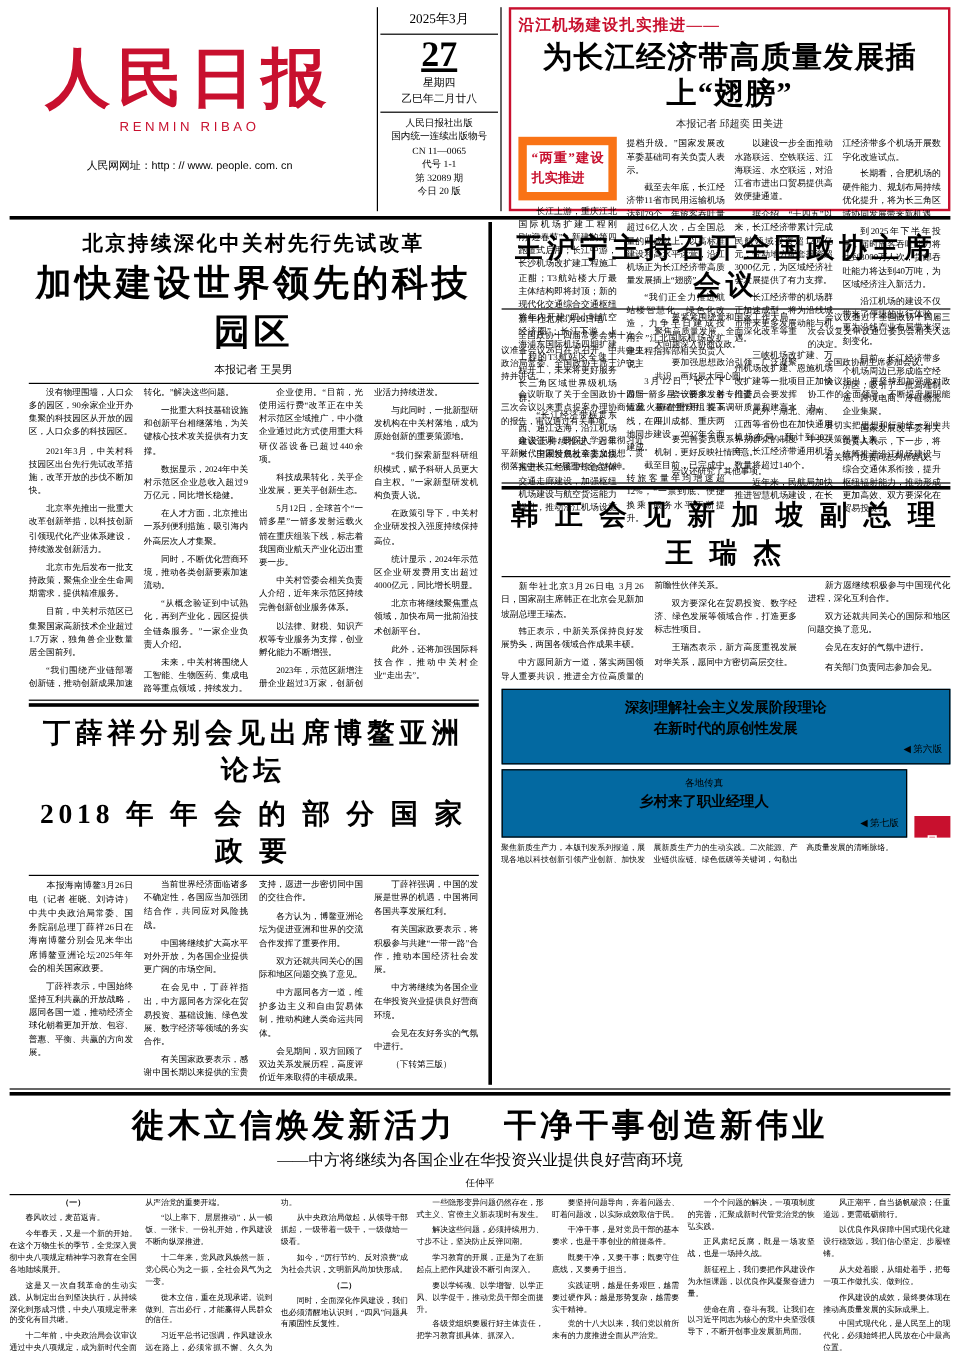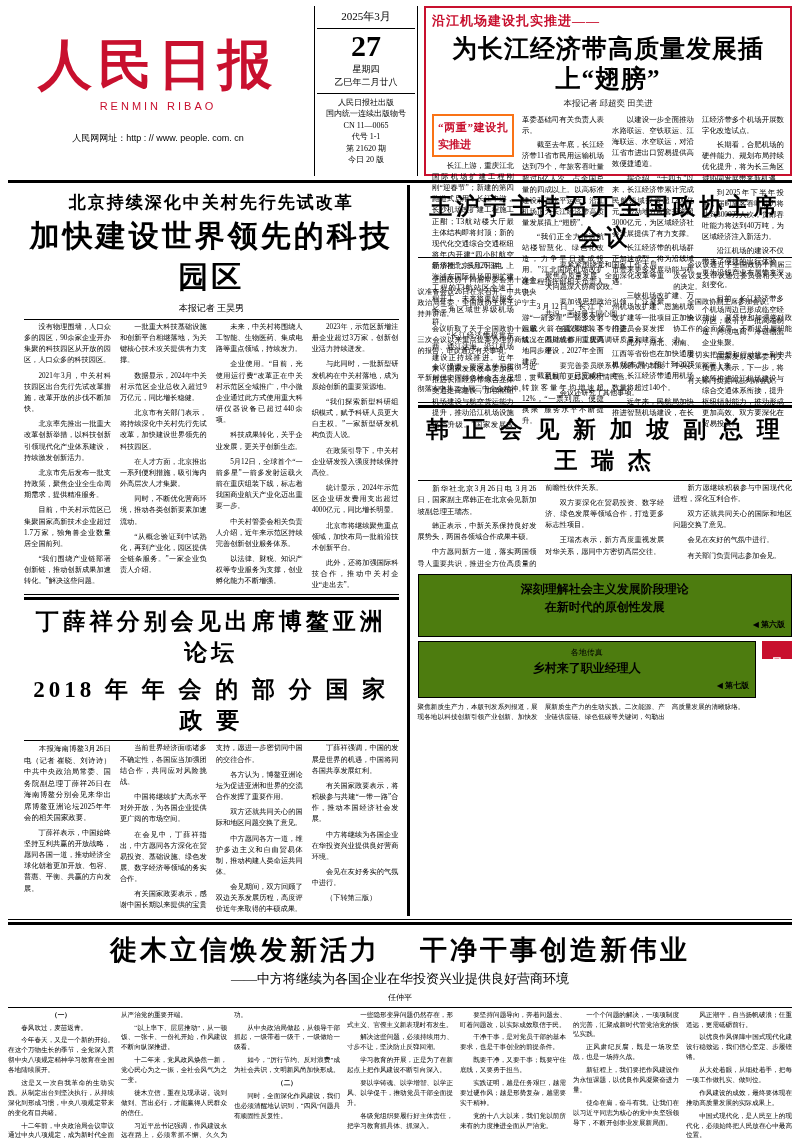--- a/index.html
+++ b/index.html
@@ -8,35 +8,35 @@
 
   
   .masthead{display:flex;align-items:stretch;height:170px;border-bottom:0;}
   .mast-logo{width:300px;display:flex;flex-direction:column;justify-content:center;align-items:center;}
   .logo-cn{font-family:"Liberation Serif",serif;font-weight:bold;font-size:54px;letter-spacing:6px;color:#c8102e;line-height:1.05;white-space:nowrap;}
   .logo-en{font-size:11px;letter-spacing:3px;color:#c8102e;margin-top:6px;font-family:"Liberation Sans",sans-serif;}
   .logo-url{font-size:9px;margin-top:20px;color:#000;font-family:"Liberation Sans",sans-serif;}
 
   .mast-date{width:98px;border-left:1px solid #000;border-right:1px solid #000;margin:0 6px;text-align:center;font-size:9px;line-height:1.5;padding:2px 2px;}
   .mast-date .ym{font-size:11px;border-bottom:1px solid #000;padding-bottom:3px;margin-bottom:2px;}
-  .mast-date .day{font-size:30px;font-weight:bold;line-height:1;margin:2px 0;}
+  .mast-date .day{font-size:30px;font-weight:bold;line-height:1;margin:2px 0;text-decoration:underline;}
   .mast-date .wk{font-size:9px;}
   .mast-date .lunar{font-size:9px;border-bottom:1px solid #000;padding-bottom:3px;margin-bottom:3px;}
   .mast-date .sm{font-size:8px;line-height:1.45;}
 
   .mast-head-right{flex:1;display:flex;flex-direction:column;}
 
   
   .redbox{border:2px solid #c8102e;padding:4px 6px;box-sizing:border-box;height:100%;}
   .rb-shoulder{font-size:13px;font-weight:bold;color:#c8102e;letter-spacing:1px;}
   .rb-title{font-size:25px;font-weight:bold;letter-spacing:1px;line-height:1.2;margin:4px 0 4px;text-align:center;}
   .rb-byline{font-size:8.5px;text-align:center;color:#222;margin-bottom:4px;}
   .rb-body{column-count:4;column-gap:8px;font-size:7.4px;line-height:1.5;text-align:justify;}
   .rb-body p{margin:0 0 3px;text-indent:2em;}
-  .rb-tag{display:inline-block;border:2px solid #f97316;color:#c8102e;font-weight:bold;font-size:11px;padding:3px 4px;margin-bottom:3px;}
+  .rb-tag{display:inline-block;border:7px solid #f97316;color:#c8102e;font-weight:bold;font-size:11px;padding:3px 4px;margin-bottom:3px;}
 
   
   .rule-thick{border-top:3px solid #000;margin:4px 0 2px;}
   .rule-thin{border-top:1px solid #000;margin:2px 0;}
   .rule-dbl{border-top:1px solid #000;border-bottom:3px solid #000;height:2px;margin:3px 0;}
 
   
   .cols{display:flex;gap:8px;margin-left:16px;}
   .col-left{width:388px;}
   .col-right{width:388px;border-left:3px solid #000000;padding-left:8px;}
@@ -48,23 +48,23 @@
   .body4{column-count:4;column-gap:9px;font-size:7.2px;line-height:1.55;text-align:justify;}
   .body4 p{margin:0 0 4px;text-indent:2em;}
   .body3{column-count:3;column-gap:9px;font-size:7.2px;line-height:1.55;text-align:justify;}
   .body3 p{margin:0 0 4px;text-indent:2em;}
 
   .sec-title-lg{font-size:23px;font-weight:bold;text-align:center;letter-spacing:4px;margin:6px 0 4px;}
   .lead-in{font-size:7.4px;}
 
   
   .promo{border:1px solid #000;padding:5px 6px;margin-top:4px;font-size:12px;font-weight:bold;line-height:1.5;}
-  .promo .pg{font-size:8px;font-weight:bold;text-align:right;display:block;margin-top:3px;}
-  .promo-shade{background:#4d7c0f;}
-  .promo-row{display:flex;gap:6px;align-items:flex-start;}
+  .promo .pg{font-size:8px;font-weight:normal;text-align:right;display:block;margin-top:3px;}
+  .promo-shade{background:#0369a1;}
+  .promo-row{display:flex;gap:6px;align-items:flex-end;}
 
   .guide{width:26px;background:#c8102e;color:#fff;font-size:12px;font-weight:bold;writing-mode:vertical-rl;text-align:center;padding:6px 2px;letter-spacing:3px;display:flex;align-items:center;justify-content:center;}
 
   
   .feature-title{font-size:27px;font-weight:bold;text-align:center;letter-spacing:3px;margin:4px 0 2px;}
   .feature-sub{font-size:13px;text-align:center;margin-bottom:4px;}
   .feature-by{font-size:8px;text-align:center;margin-bottom:4px;}
 
   .body7{column-count:7;column-gap:7px;font-size:6.6px;line-height:1.5;text-align:justify;}
   .body7 p{margin:0 0 3px;text-indent:2em;}
@@ -84,21 +84,21 @@
 
     <div class="mast-date">
       <div class="ym">2025年3月</div>
       <div class="day">27</div>
       <div class="wk">星期四</div>
       <div class="lunar">乙巳年二月廿八</div>
       <div class="sm">人民日报社出版</div>
       <div class="sm">国内统一连续出版物号</div>
       <div class="sm">CN 11—0065</div>
       <div class="sm">代号 1-1</div>
-      <div class="sm">第 21620 期</div>
+      <div class="sm">第 32089 期</div>
       <div class="sm">今日 20 版</div>
     </div>
 
     <div class="mast-head-right">
       <div class="redbox">
         <div class="rb-shoulder">沿江机场建设扎实推进——</div>
         <div class="rb-title">为长江经济带高质量发展插上“翅膀”</div>
         <div class="rb-byline">本报记者  邱超奕  田美进</div>
         <div class="rb-body">
           <span class="rb-tag">“两重”建设扎实推进</span>
@@ -136,21 +136,20 @@
         <div class="rule-thin"></div>
         <div class="body4">
           <p>没有物理围墙，人口众多的园区，90余家企业开办集聚的科技园区从开放的园区，人口众多的科技园区。</p>
           <p>2021年3月，中关村科技园区出台先行先试改革措施，改革开放的步伐不断加快。</p>
           <p>北京率先推出一批重大改革创新举措，以科技创新引领现代化产业体系建设，持续激发创新活力。</p>
           <p>北京市先后发布一批支持政策，聚焦企业全生命周期需求，提供精准服务。</p>
           <p>目前，中关村示范区已集聚国家高新技术企业超过1.7万家，独角兽企业数量居全国前列。</p>
           <p>“我们围绕产业链部署创新链，推动创新成果加速转化。”解决这些问题。</p>
           <p>一批重大科技基础设施和创新平台相继落地，为关键核心技术攻关提供有力支撑。</p>
           <p>数据显示，2024年中关村示范区企业总收入超过9万亿元，同比增长稳健。</p>
-          <p>北京市有关部门表示，将持续深化中关村先行先试改革，加快建设世界领先的科技园区。</p>
           <p>在人才方面，北京推出一系列便利措施，吸引海内外高层次人才集聚。</p>
           <p>同时，不断优化营商环境，推动各类创新要素加速流动。</p>
           <p>“从概念验证到中试熟化，再到产业化，园区提供全链条服务。”一家企业负责人介绍。</p>
           <p>未来，中关村将围绕人工智能、生物医药、集成电路等重点领域，持续发力。</p>
           <p>企业使用。“目前，光使用运行费“改革正在中关村示范区全域推广，中小微企业通过此方式使用重大科研仪器设备已超过440余项。</p>
           <p>科技成果转化，关乎企业发展，更关乎创新生态。</p>
           <p>5月12日，全球首个“一箭多星”一箭多发射运载火箭在重庆组装下线，标志着我国商业航天产业化迈出重要一步。</p>
           <p>中关村管委会相关负责人介绍，近年来示范区持续完善创新创业服务体系。</p>
           <p>以法律、财税、知识产权等专业服务为支撑，创业孵化能力不断增强。</p>
           <p>2023年，示范区新增注册企业超过3万家，创新创业活力持续迸发。</p>

